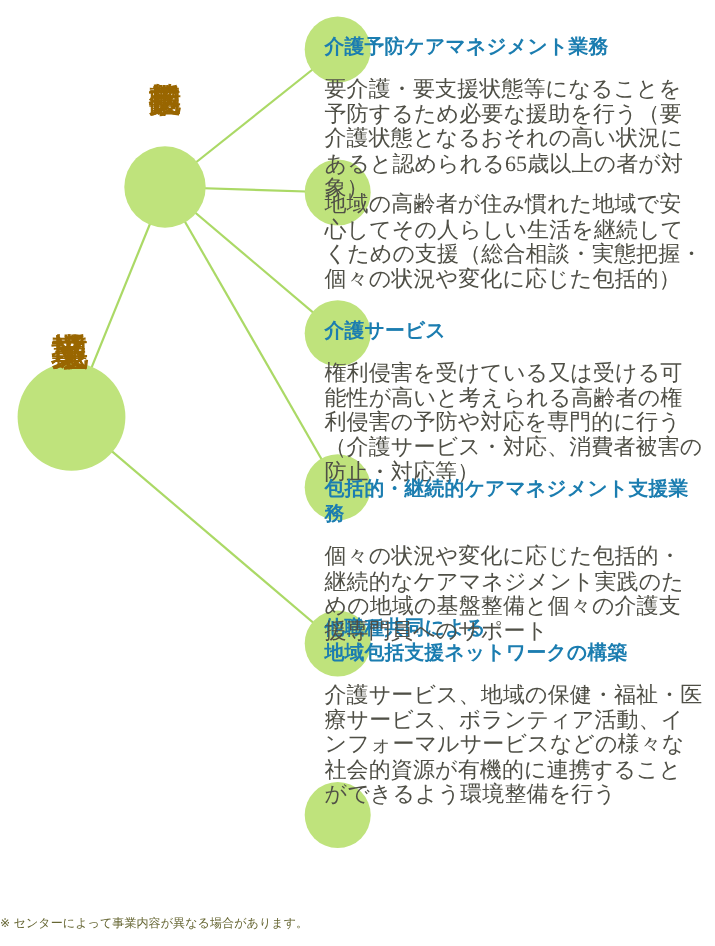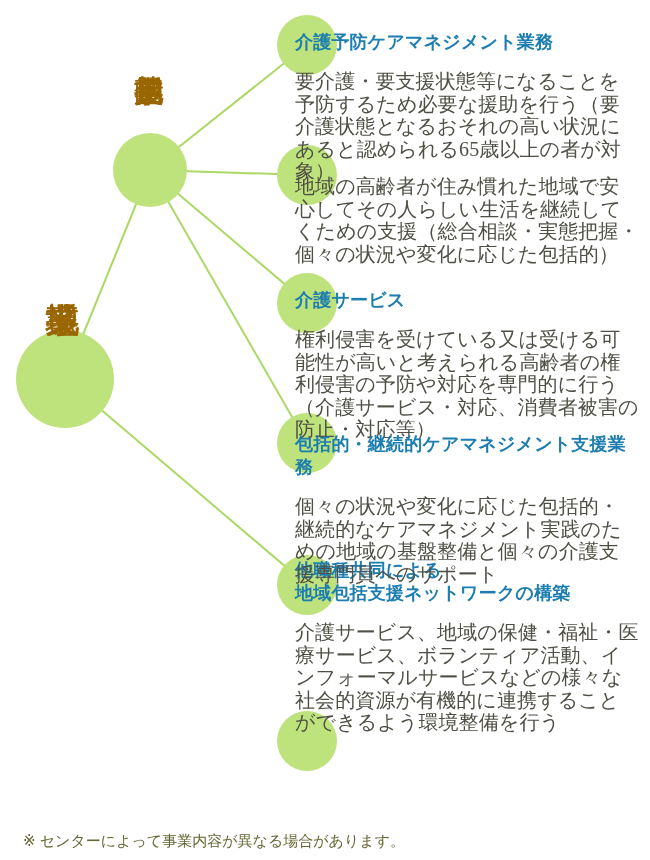--- a/index.html
+++ b/index.html
@@ -50,23 +50,23 @@
     margin-top: 16px;
     color: var(--body-gray, #4f4f46);
     font-size: 20px;
     line-height: 22.5px;
     letter-spacing: 0.1px;
     font-family: Liberation Serif, serif;
   }
 
   .footnote {
     position: absolute;
-    left: 23px;
+    left: 0;
     top: 832px;
-    font-size: 15px;
+    font-size: 11px;
     color: var(--note-olive, #666633);
     z-index: 1;
   }
 </style>
 </head>
 <body>
 
 <div class="canvas">
 
   <svg class="connector-layer" width="650" height="860" viewBox="0 0 650 860">

